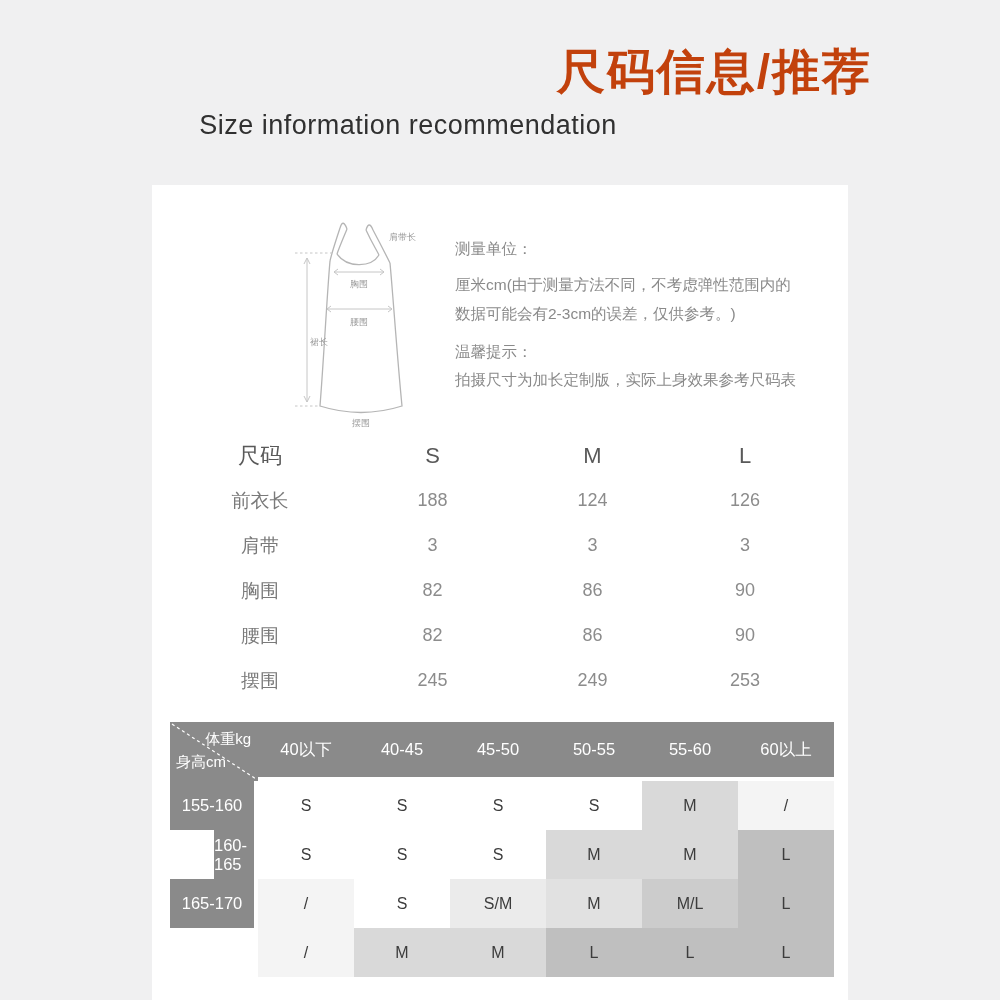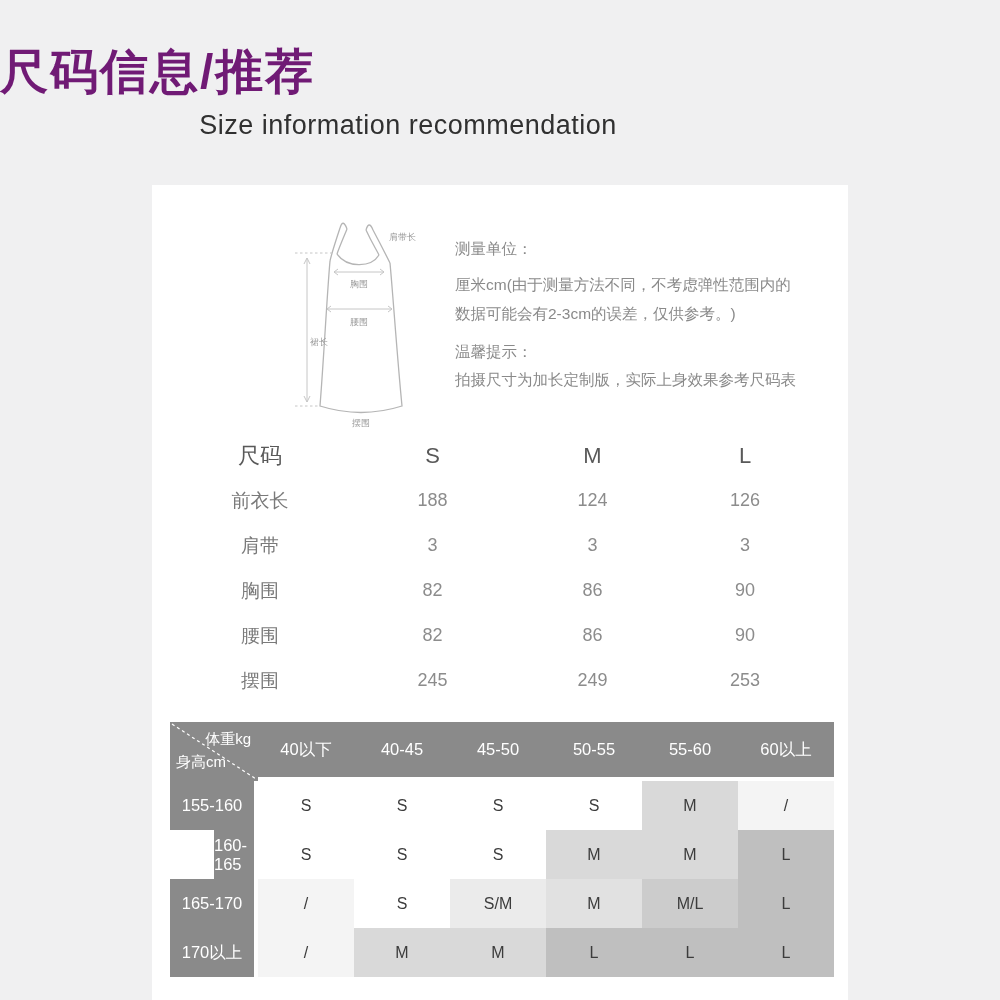--- a/index.html
+++ b/index.html
@@ -5,21 +5,21 @@
   * { margin:0; padding:0; box-sizing:border-box; }
   html,body { width:1000px; height:1000px; }
   body {
     background:#f0f0f1;
     font-family:"Liberation Sans","DejaVu Sans",sans-serif;
     position:relative;
     overflow:hidden;
   }
   .title {
     position:absolute; top:40px; left:0; width:872px;
-    text-align:left; font-size:48px; font-weight:bold; color:#701a75;
+    text-align:right; font-size:48px; font-weight:bold; color:#c2410c;
     letter-spacing:2px;
   }
   .subtitle {
     position:absolute; top:110px; left:0; width:816px;
     text-align:center; font-size:27px; color:#303030; letter-spacing:0.5px;
   }
   .panel {
     position:absolute; left:152px; top:185px; width:696px; height:998px;
     background:#ffffff;
   }
@@ -186,21 +186,20 @@
     <div class="mx-cell" style="grid-row:4;grid-column:8;" data-shade="d">L</div>
 
     <div class="mx-rowlabel" style="grid-row:5;">165-170</div>
     <div class="mx-cell" style="grid-row:5;grid-column:3;" data-shade="xl">/</div>
     <div class="mx-cell" style="grid-row:5;grid-column:4;" data-shade="w">S</div>
     <div class="mx-cell" style="grid-row:5;grid-column:5;" data-shade="l">S/M</div>
     <div class="mx-cell" style="grid-row:5;grid-column:6;" data-shade="m1">M</div>
     <div class="mx-cell" style="grid-row:5;grid-column:7;" data-shade="m3">M/L</div>
     <div class="mx-cell" style="grid-row:5;grid-column:8;" data-shade="d">L</div>
 
-    <div class="mx-rowlabel" style="grid-row:6;">170以上</div>
     <div class="mx-cell" style="grid-row:6;grid-column:3;" data-shade="xl">/</div>
     <div class="mx-cell" style="grid-row:6;grid-column:4;" data-shade="m2">M</div>
     <div class="mx-cell" style="grid-row:6;grid-column:5;" data-shade="m2">M</div>
     <div class="mx-cell" style="grid-row:6;grid-column:6;" data-shade="d">L</div>
     <div class="mx-cell" style="grid-row:6;grid-column:7;" data-shade="d">L</div>
     <div class="mx-cell" style="grid-row:6;grid-column:8;" data-shade="d">L</div>
   </div>
 
 </div>
 

